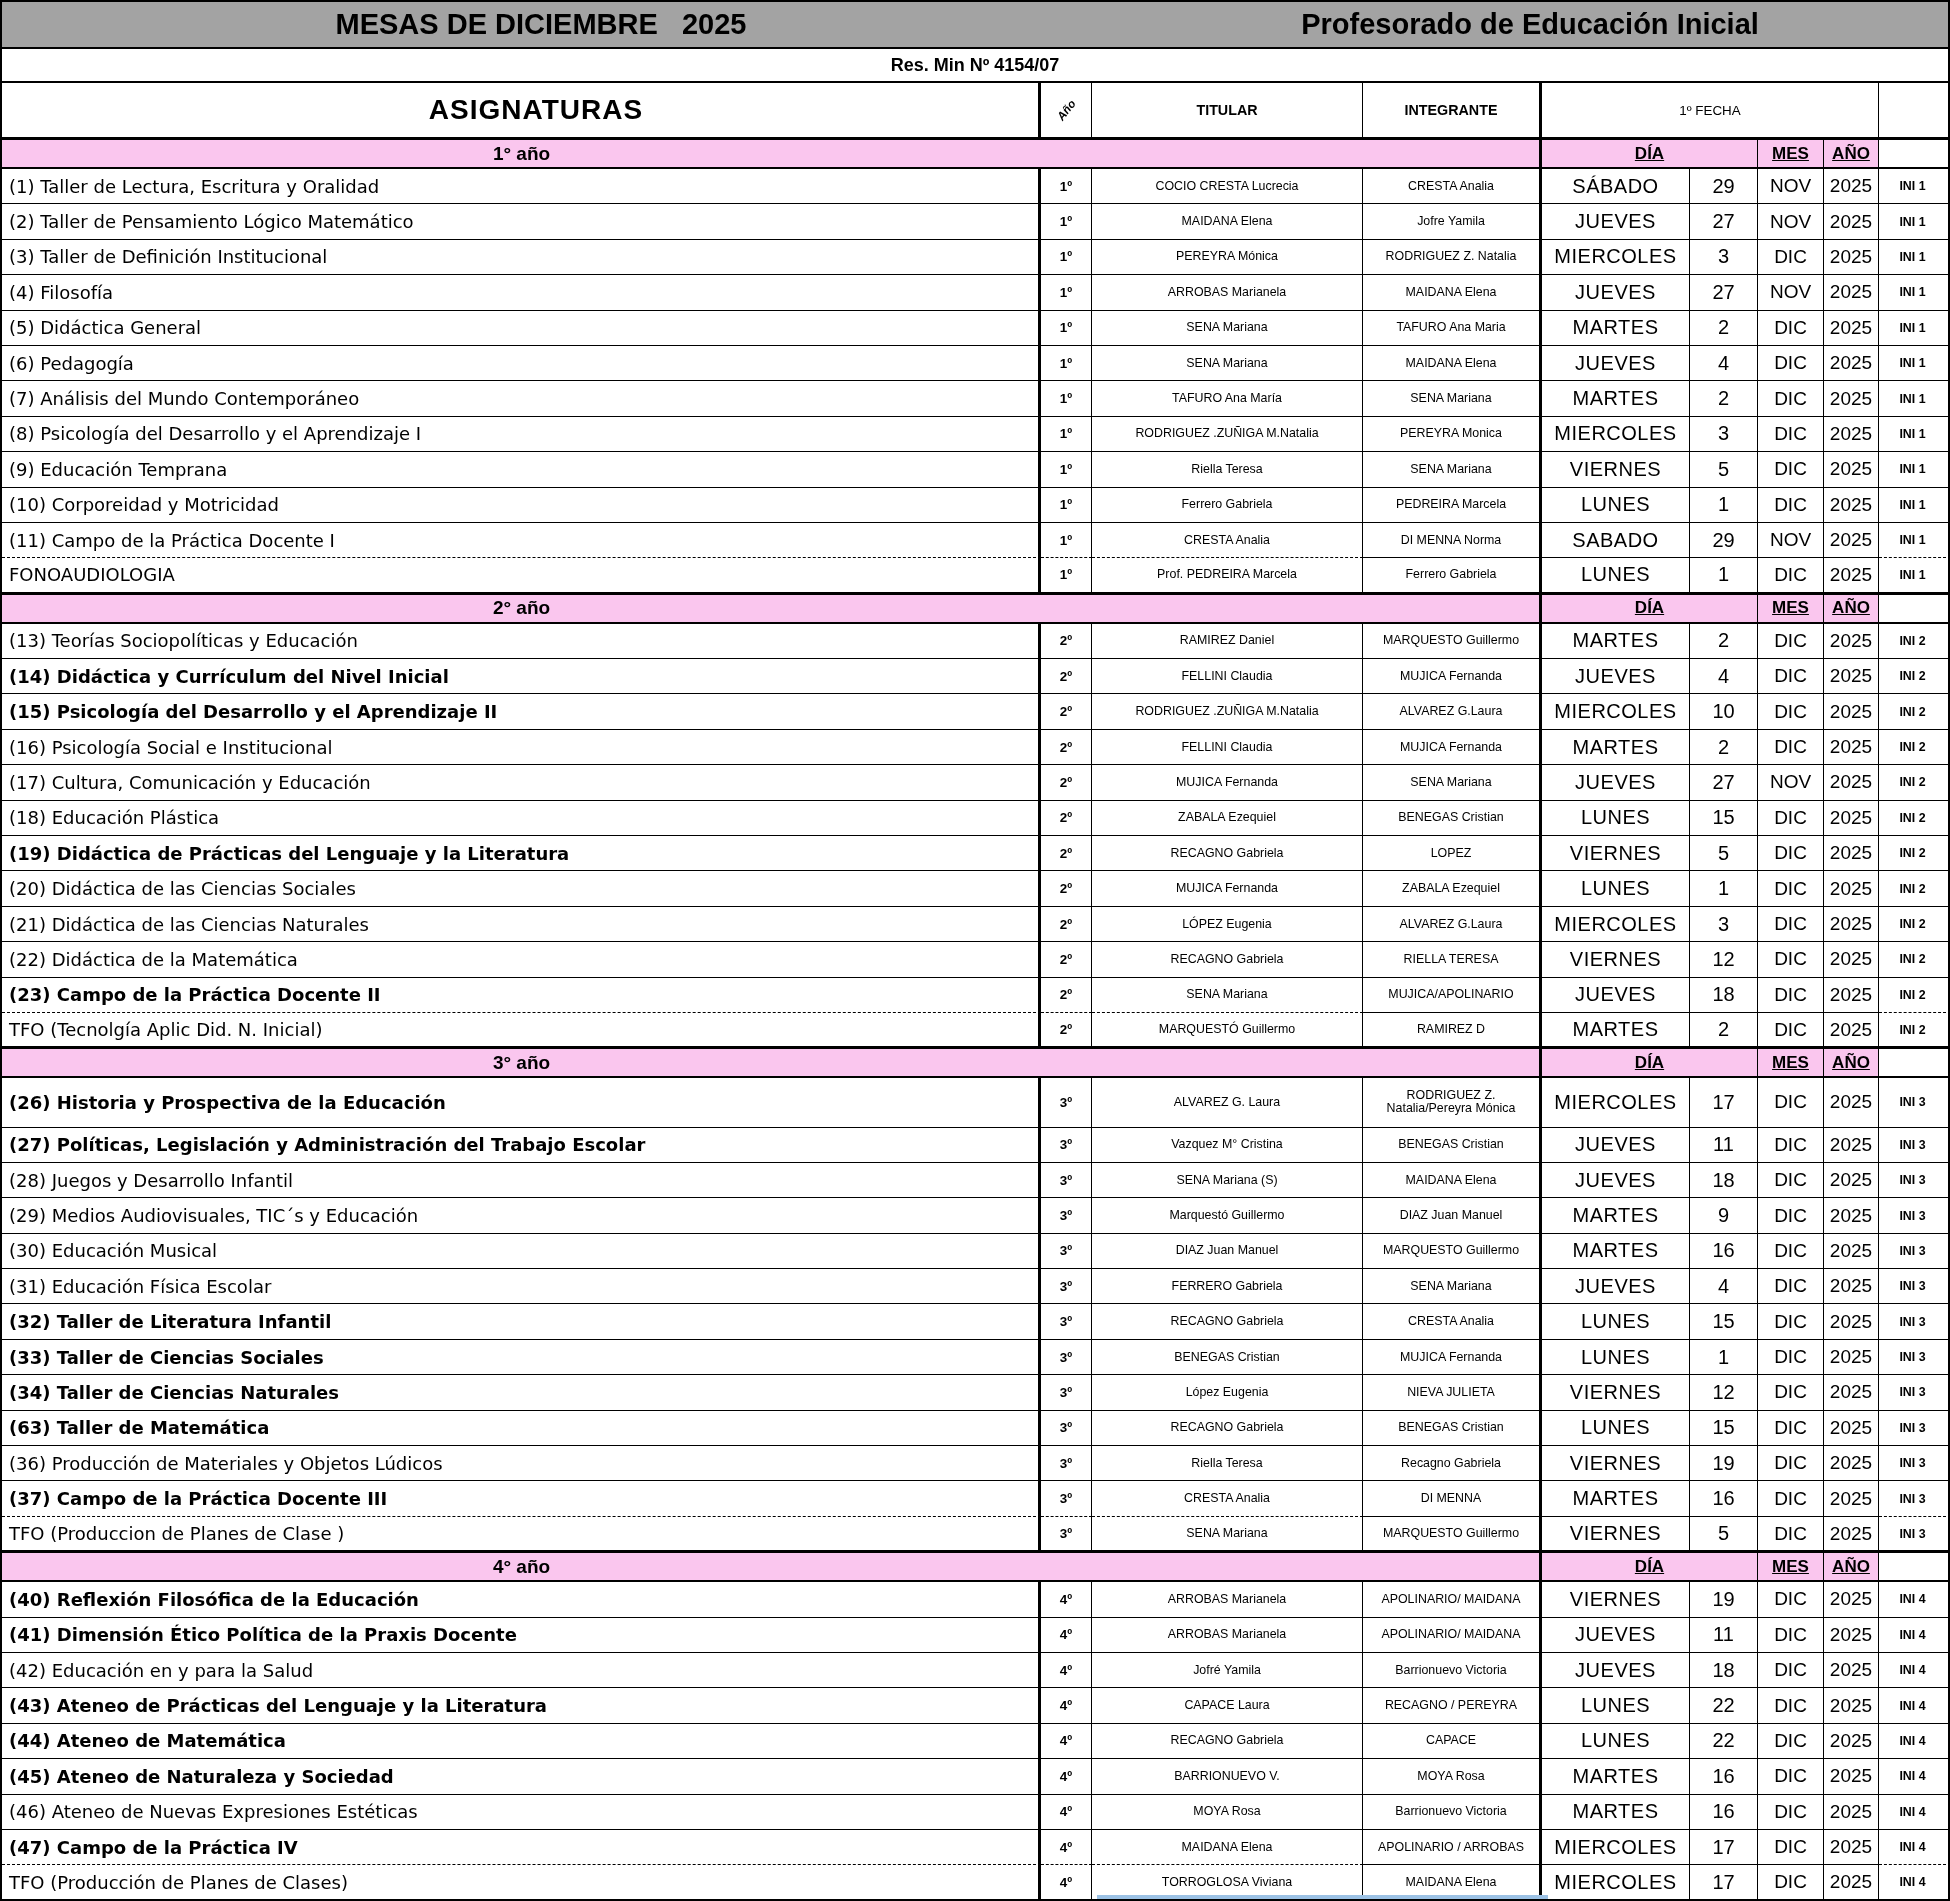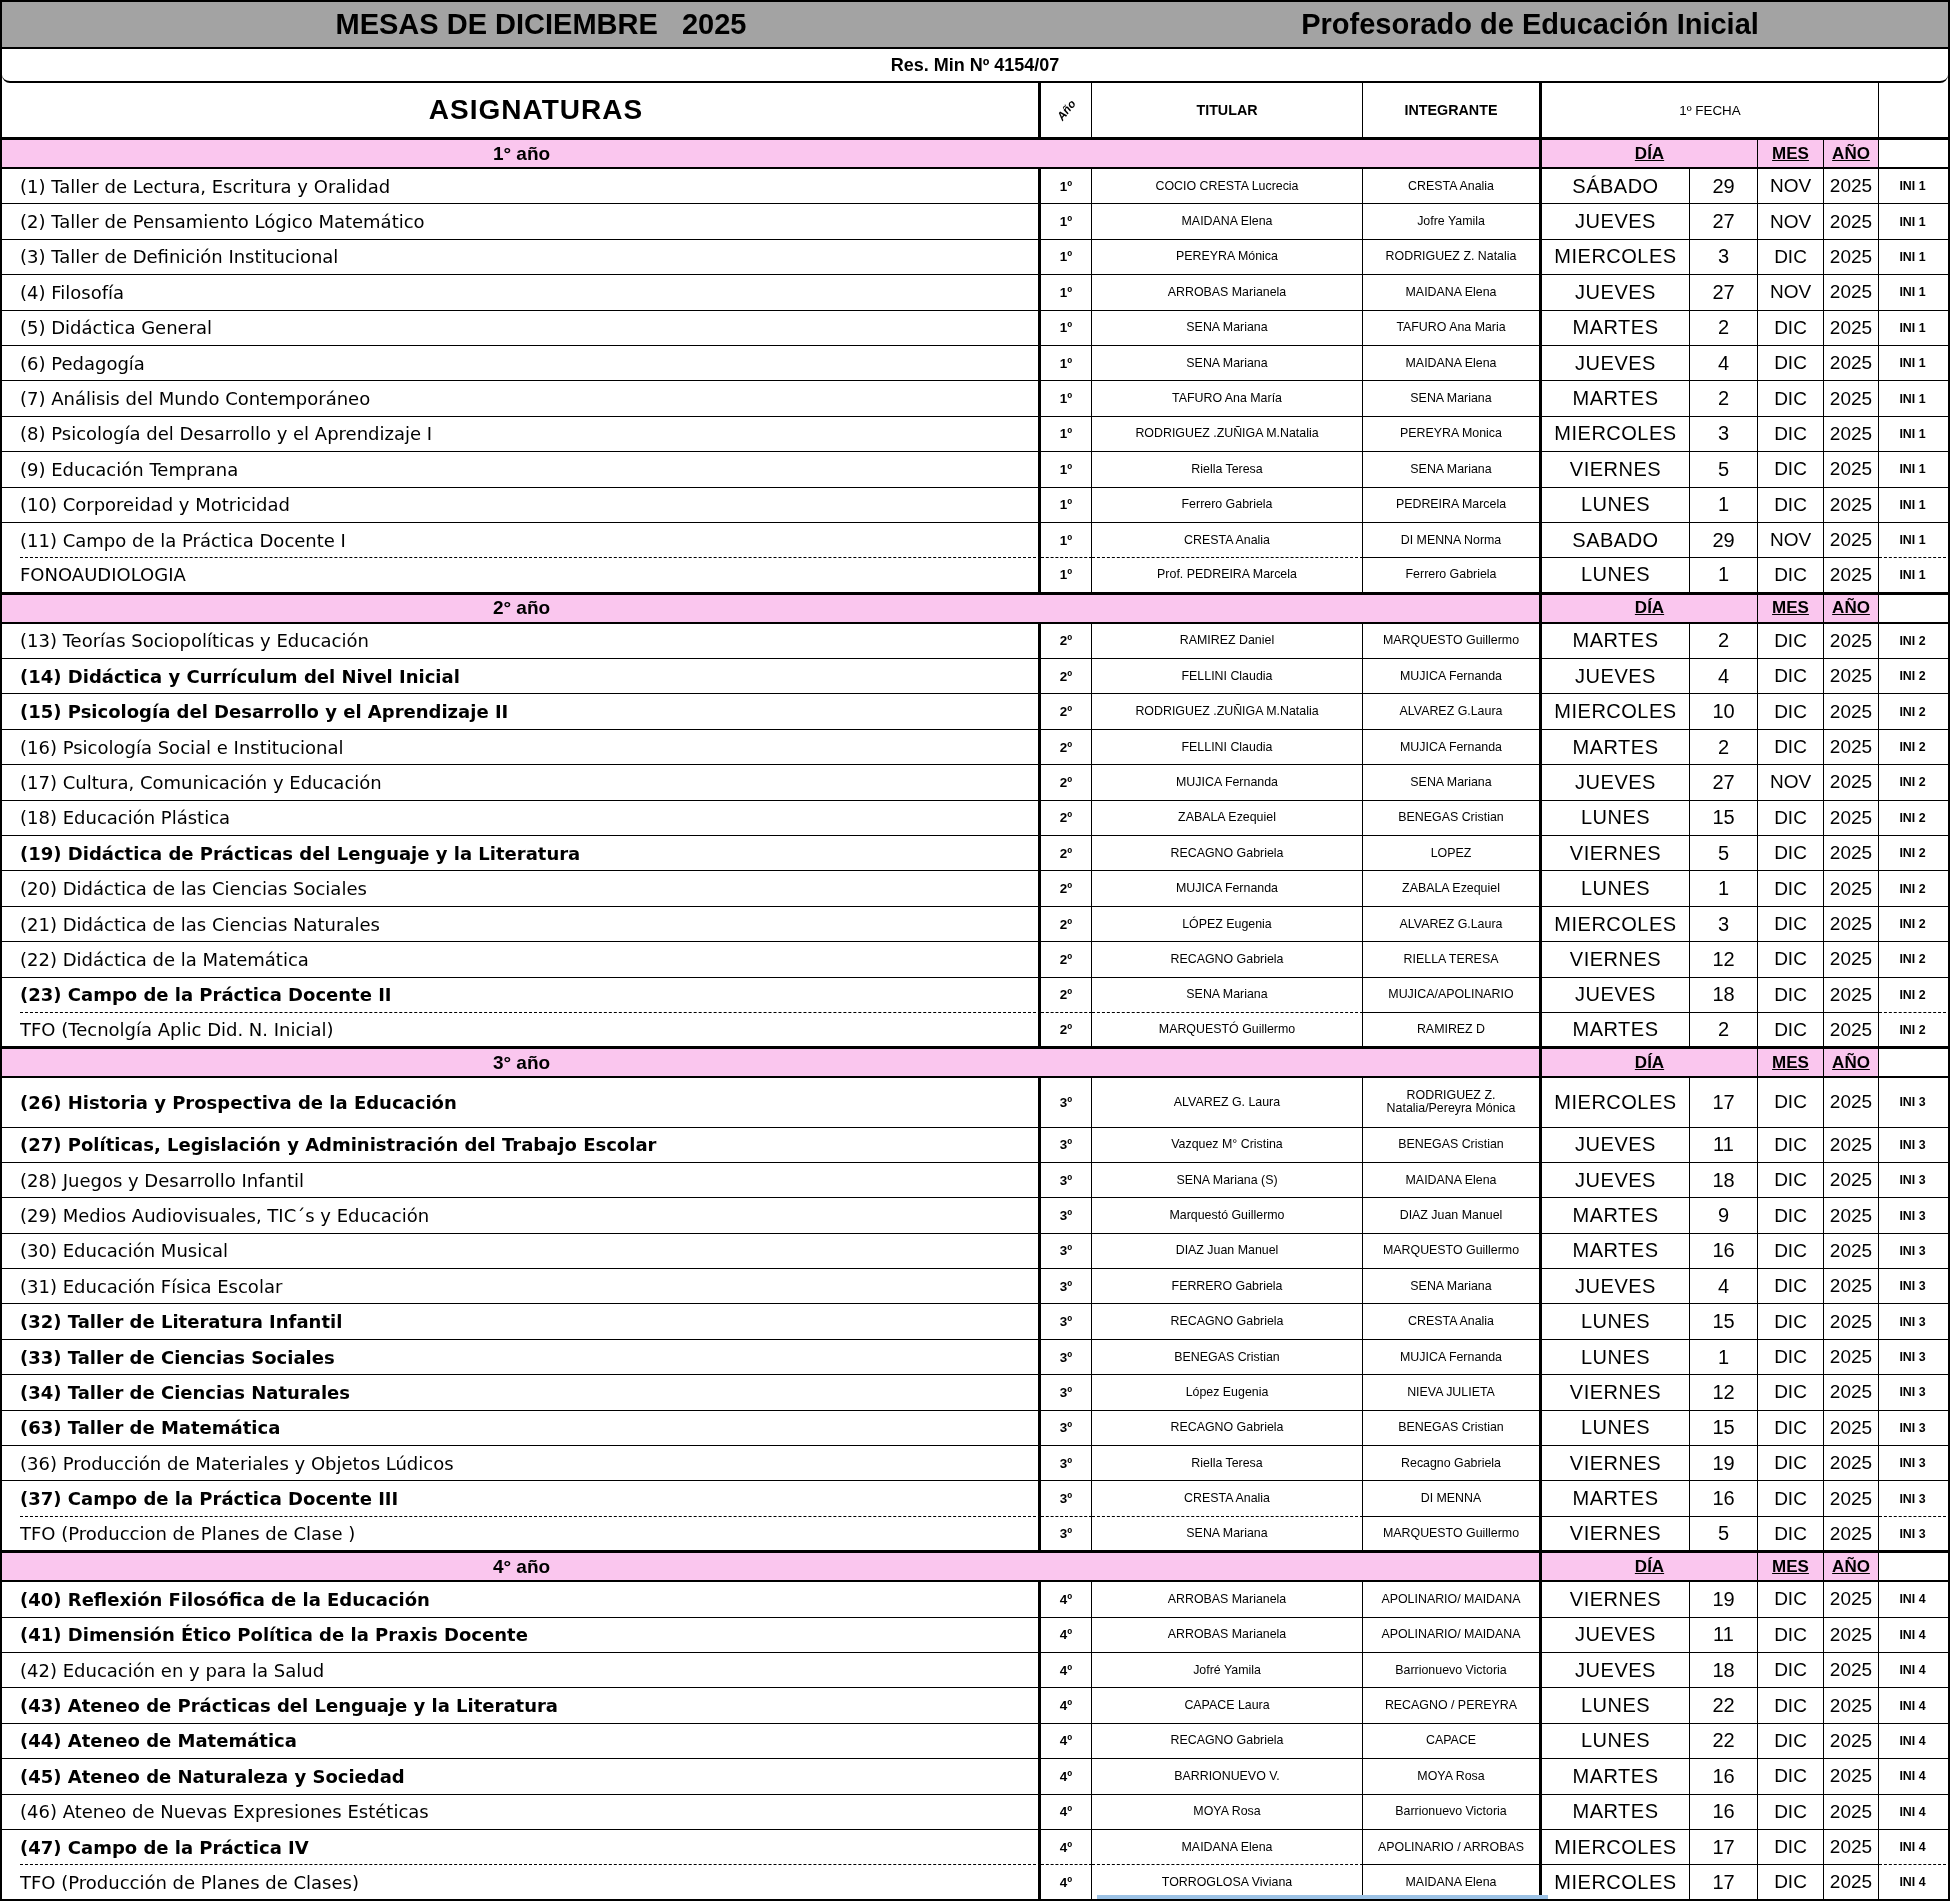--- a/index.html
+++ b/index.html
@@ -19,21 +19,20 @@
     border-bottom:2.9px solid #000;
   }
   .banner .half-left{width:1078px;text-align:center;font-weight:bold;font-size:29px;white-space:pre;}
   .banner .half-right{flex:1;text-align:center;font-weight:bold;font-size:29px;}
   .resmin{
     flex:0 0 32px;
     display:flex;align-items:center;justify-content:center;
     font-weight:bold;font-size:18px;
     border-bottom:2.9px solid #000;
     background:#fff;
-    border-radius:8px;
   }
   .grid{
     display:grid;
     grid-template-columns:1039px 51px 271px 179px 148px 68px 66px 55px 67px;
   }
   .colhead{flex:0 0 54px;}
   .colhead .cell{display:flex;align-items:center;justify-content:center;}
   .cell{box-sizing:border-box;border-right:1.9px solid #000;overflow:hidden;}
   .cell.last-col{border-right:none;}
   .cell.br-thick{border-right-width:3.8px;}
@@ -51,21 +50,21 @@
   .sec-label-wrap{width:1039px;text-align:center;font-weight:bold;font-size:19px;}
   .sec-sub{justify-content:center;font-weight:bold;font-size:17px;text-decoration:underline;}
   .row{flex:1 1 0;border-bottom:1.9px solid #000;}
   .row.tall{flex-grow:1.4;}
   .row.no-bottom,.row.last-row{border-bottom:none;}
   .row .cell{display:flex;align-items:center;}
   .row.tfo{border-bottom:1.9px solid #000;}
   .row.tfo.last-row{border-bottom:none;}
   .row.tfo .cell{border-top:1.9px solid #000;}
   .row.tfo .cell.dash{border-top-style:dashed;}
-  .subject{font-family:"DejaVu Sans",sans-serif;font-size:18px;padding-left:0;white-space:nowrap;margin-left:18px;}
+  .subject{font-family:"DejaVu Sans",sans-serif;font-size:18px;padding-left:7px;white-space:nowrap;}
   .subject.bold{font-weight:bold;}
   .yearcell{justify-content:center;font-weight:bold;font-size:13.4px;}
   .namecell{justify-content:center;text-align:center;font-size:12.4px;line-height:1.05;padding:0 1.9px;}
   .daycell{justify-content:center;font-size:20px;letter-spacing:0.5px;}
   .numcell{justify-content:center;font-size:20px;}
   .mescell{justify-content:center;font-size:19px;}
   .anioval{justify-content:center;font-size:19px;}
   .inicell{justify-content:center;font-weight:bold;font-size:12.4px;}
   .blue-line{position:absolute;left:1095px;bottom:0;width:451px;height:3.8px;}
 </style>

